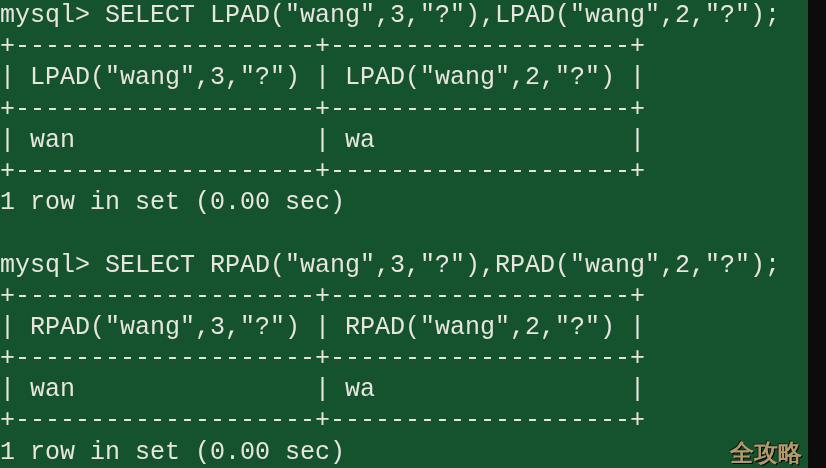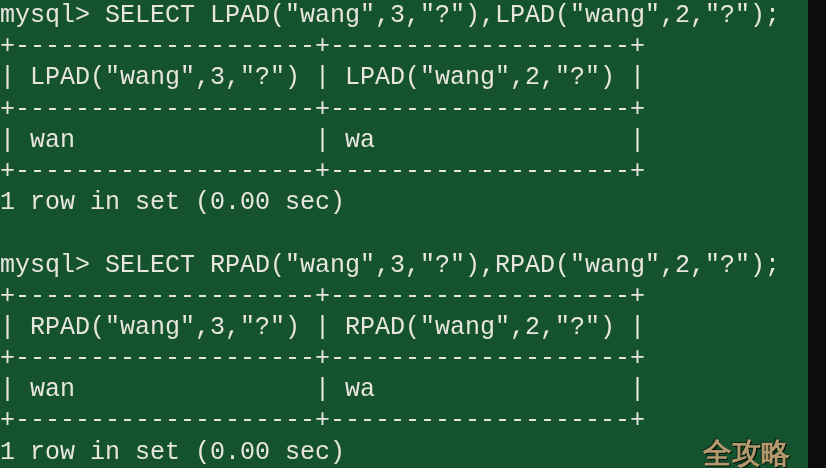--- a/index.html
+++ b/index.html
@@ -19,25 +19,25 @@
     cursor: text;
   }
   .line {
     height: 31.2px;
     line-height: 31.2px;
     white-space: pre;
     letter-spacing: 0;
   }
   .watermark {
     position: absolute;
-    right: 18px;
+    right: 6px;
     bottom: 0px;
     font-family: "DejaVu Sans", sans-serif;
     font-weight: bold;
-    font-size: 29px;
+    font-size: 24px;
     line-height: 30px;
     color: #b29a6e;
     text-shadow: 1px 1px 0 rgba(0,0,0,0.9), -1px -1px 0 rgba(0,0,0,0.5);
     pointer-events: none;
   }
 </style>
 </head>
 <body>
 
 <div class="screen">

